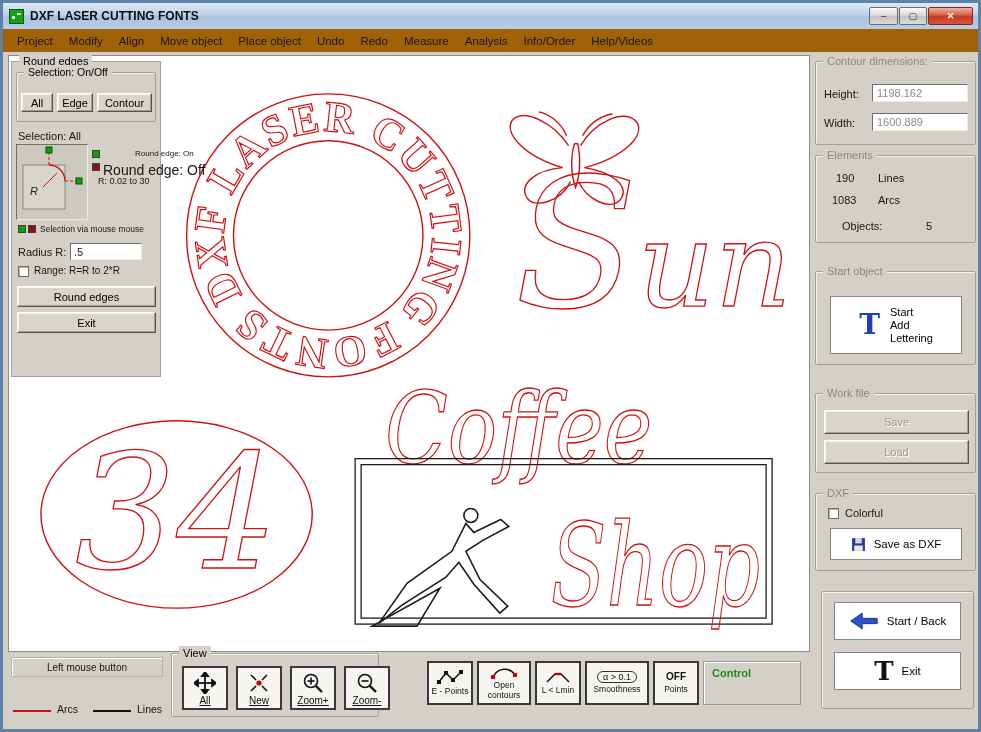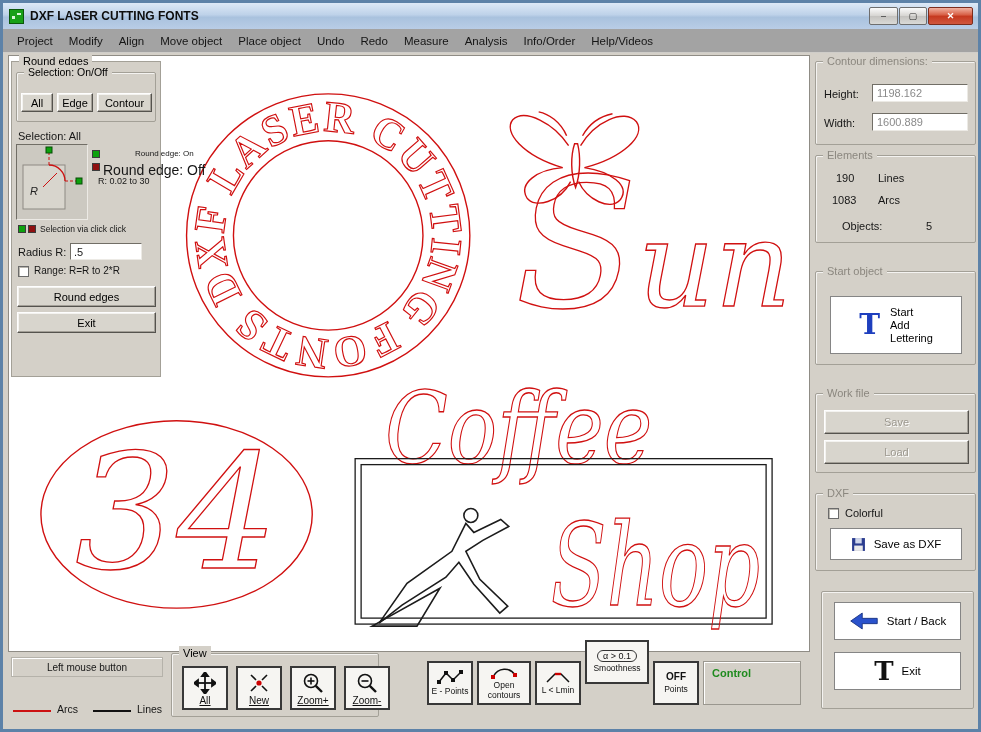--- a/index.html
+++ b/index.html
@@ -17,21 +17,21 @@
   .winbtns { position: absolute; right: 5px; top: 4px; display: flex; gap: 1px; }
   .wb { height: 18px; border: 1px solid #6e6e6e; border-radius: 2px;
         background: linear-gradient(#fbfbfb, #d6d4d1 50%, #c4c2bf 51%, #dadad7);
         font-size: 9px; line-height: 16px; text-align: center; color: #222; }
   .wb.min { width: 29px; } .wb.max { width: 28px; }
   .wb.close { width: 45px; color: #fff; font-weight: bold; border-color: #7c2c1c;
         background: linear-gradient(#f1b2a1, #d65c42 45%, #c5381e 50%, #d0573f); }
 
   
   .mbar { position: absolute; top: 26px; left: 0; right: 0; height: 24px;
-          background: #a3a3a3; border-bottom: 1px solid #cfcdc9;
+          background: #a16207; border-bottom: 1px solid #cfcdc9;
           display: flex; align-items: center; padding-left: 6px; }
   .mitem { padding: 3px 8px; font-size: 11.5px; color: #151515; white-space: nowrap; }
 
   
   .canvas { position: absolute; left: 5px; top: 52px; width: 802px; height: 597px;
             background: #fff; border: 1px solid #8f8c85; }
   .drawing { position: absolute; inset: 0; width: 100%; height: 100%; }
 
   
   .grp { position: absolute; border: 1px solid #a3a097; border-radius: 2px;
@@ -191,21 +191,21 @@
     </div>
 
     <div class="sq sqg" style="left:80px; top:88px;"></div>
     <span class="lbl" style="left:91px; top:87px; font-size:8px;padding-left:32px;">Round edge: On</span>
     <div class="sq sqr" style="left:80px; top:101px;"></div>
     <span class="lbl" style="left:91px; top:100px; font-size:14px;">Round edge: Off</span>
     <span class="lbl gray" style="left:86px; top:114px; font-size:9px;">R: 0.02 to 30</span>
 
     <div class="sq sqg" style="left:6px; top:163px;"></div>
     <div class="sq sqr" style="left:16px; top:163px;"></div>
-    <span class="lbl" style="left:28px; top:162px; font-size:8.5px;">Selection via click click</span>
+    <span class="lbl" style="left:28px; top:162px; font-size:8.5px;">Selection via mouse mouse</span>
 
     <span class="lbl" style="left:6px; top:184px;">Radius R:</span>
     <input class="sunk" style="left: 58px; top: 181px; width: 72px; height: 17px; color: rgb(34, 34, 34); padding: 0px 3px; font-family: &quot;Liberation Sans&quot;, sans-serif;" value=".5">
 
     <div class="chk" style="left:6px; top:204px;"></div>
     <span class="lbl" style="left:22px; top:203px; font-size:10px;">Range: R=R to 2*R</span>
 
     <div class="cbtn" style="left:5px; top:224px; width:139px; height:21px;">Round edges</div>
     <div class="cbtn" style="left:5px; top:250px; width:139px; height:21px;">Exit</div>
   </div>
@@ -360,21 +360,21 @@
   </div>
 
   <div class="tbtn" style="left:532px; top:658px; width:46px;">
     <svg width="26" height="14" viewBox="0 0 26 14">
       <polyline points="2,12 10,4 16,4 24,12" fill="none" stroke="#111" stroke-width="1.5"></polyline>
       <line x1="10" y1="4" x2="16" y2="4" stroke="#c00" stroke-width="2.4"></line>
     </svg>
     <span>L &lt; Lmin</span>
   </div>
 
-  <div class="tbtn" style="left:582px; top:637px; width:64px;align-items:center;">
+  <div class="tbtn" style="left:582px; top:658px; width:64px;align-items:center;">
     <span class="alphachip">α &gt; 0.1</span>
     <span>Smoothness</span>
   </div>
 
   <div class="tbtn" style="left:650px; top:658px; width:46px;">
     <span class="offtxt">OFF</span>
     <span>Points</span>
   </div>
 
   <div class="ctrlbox">

